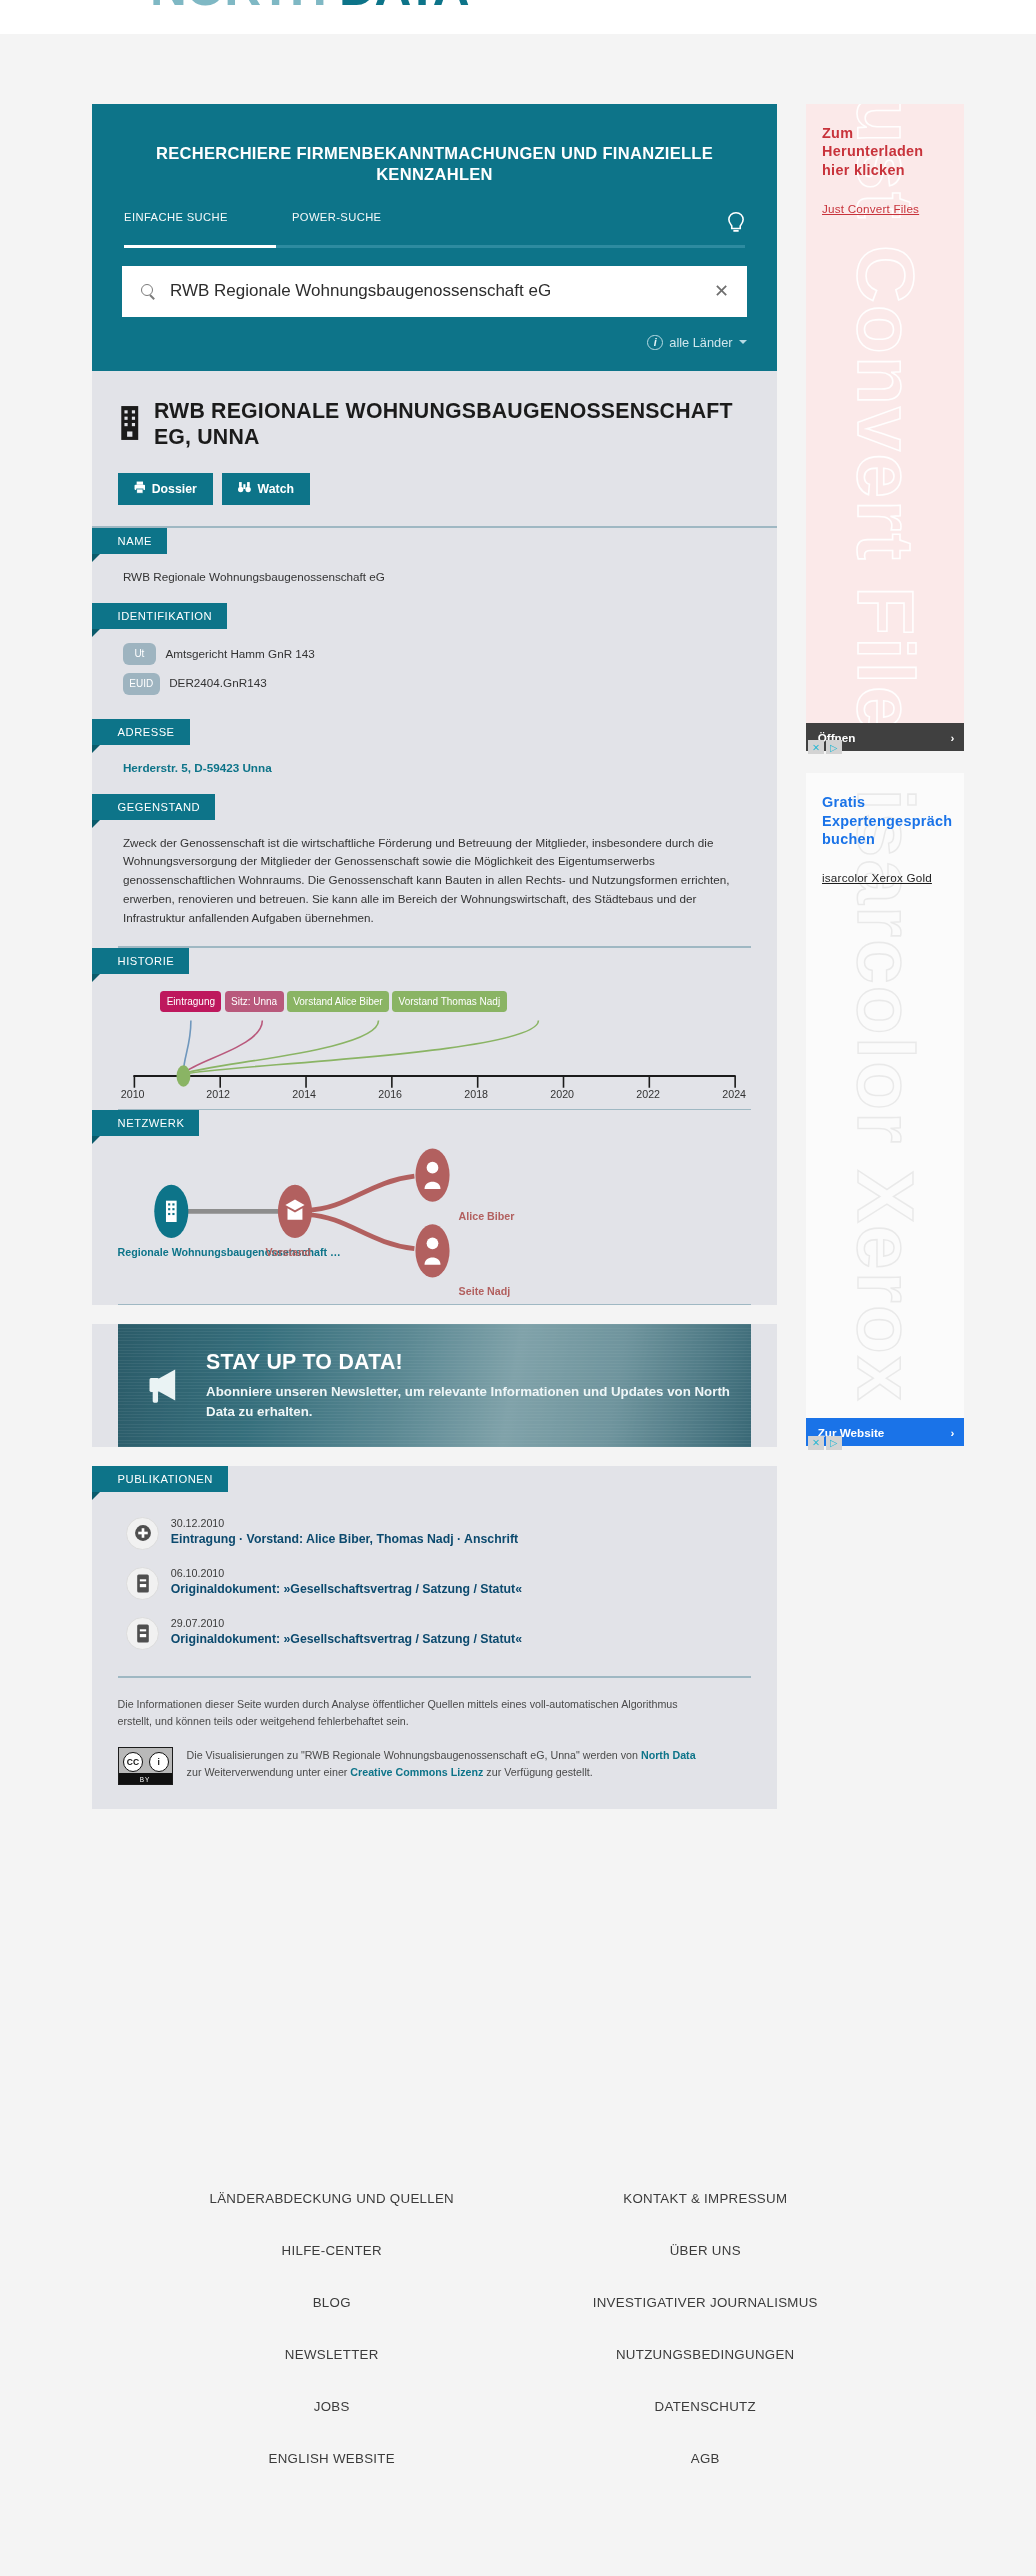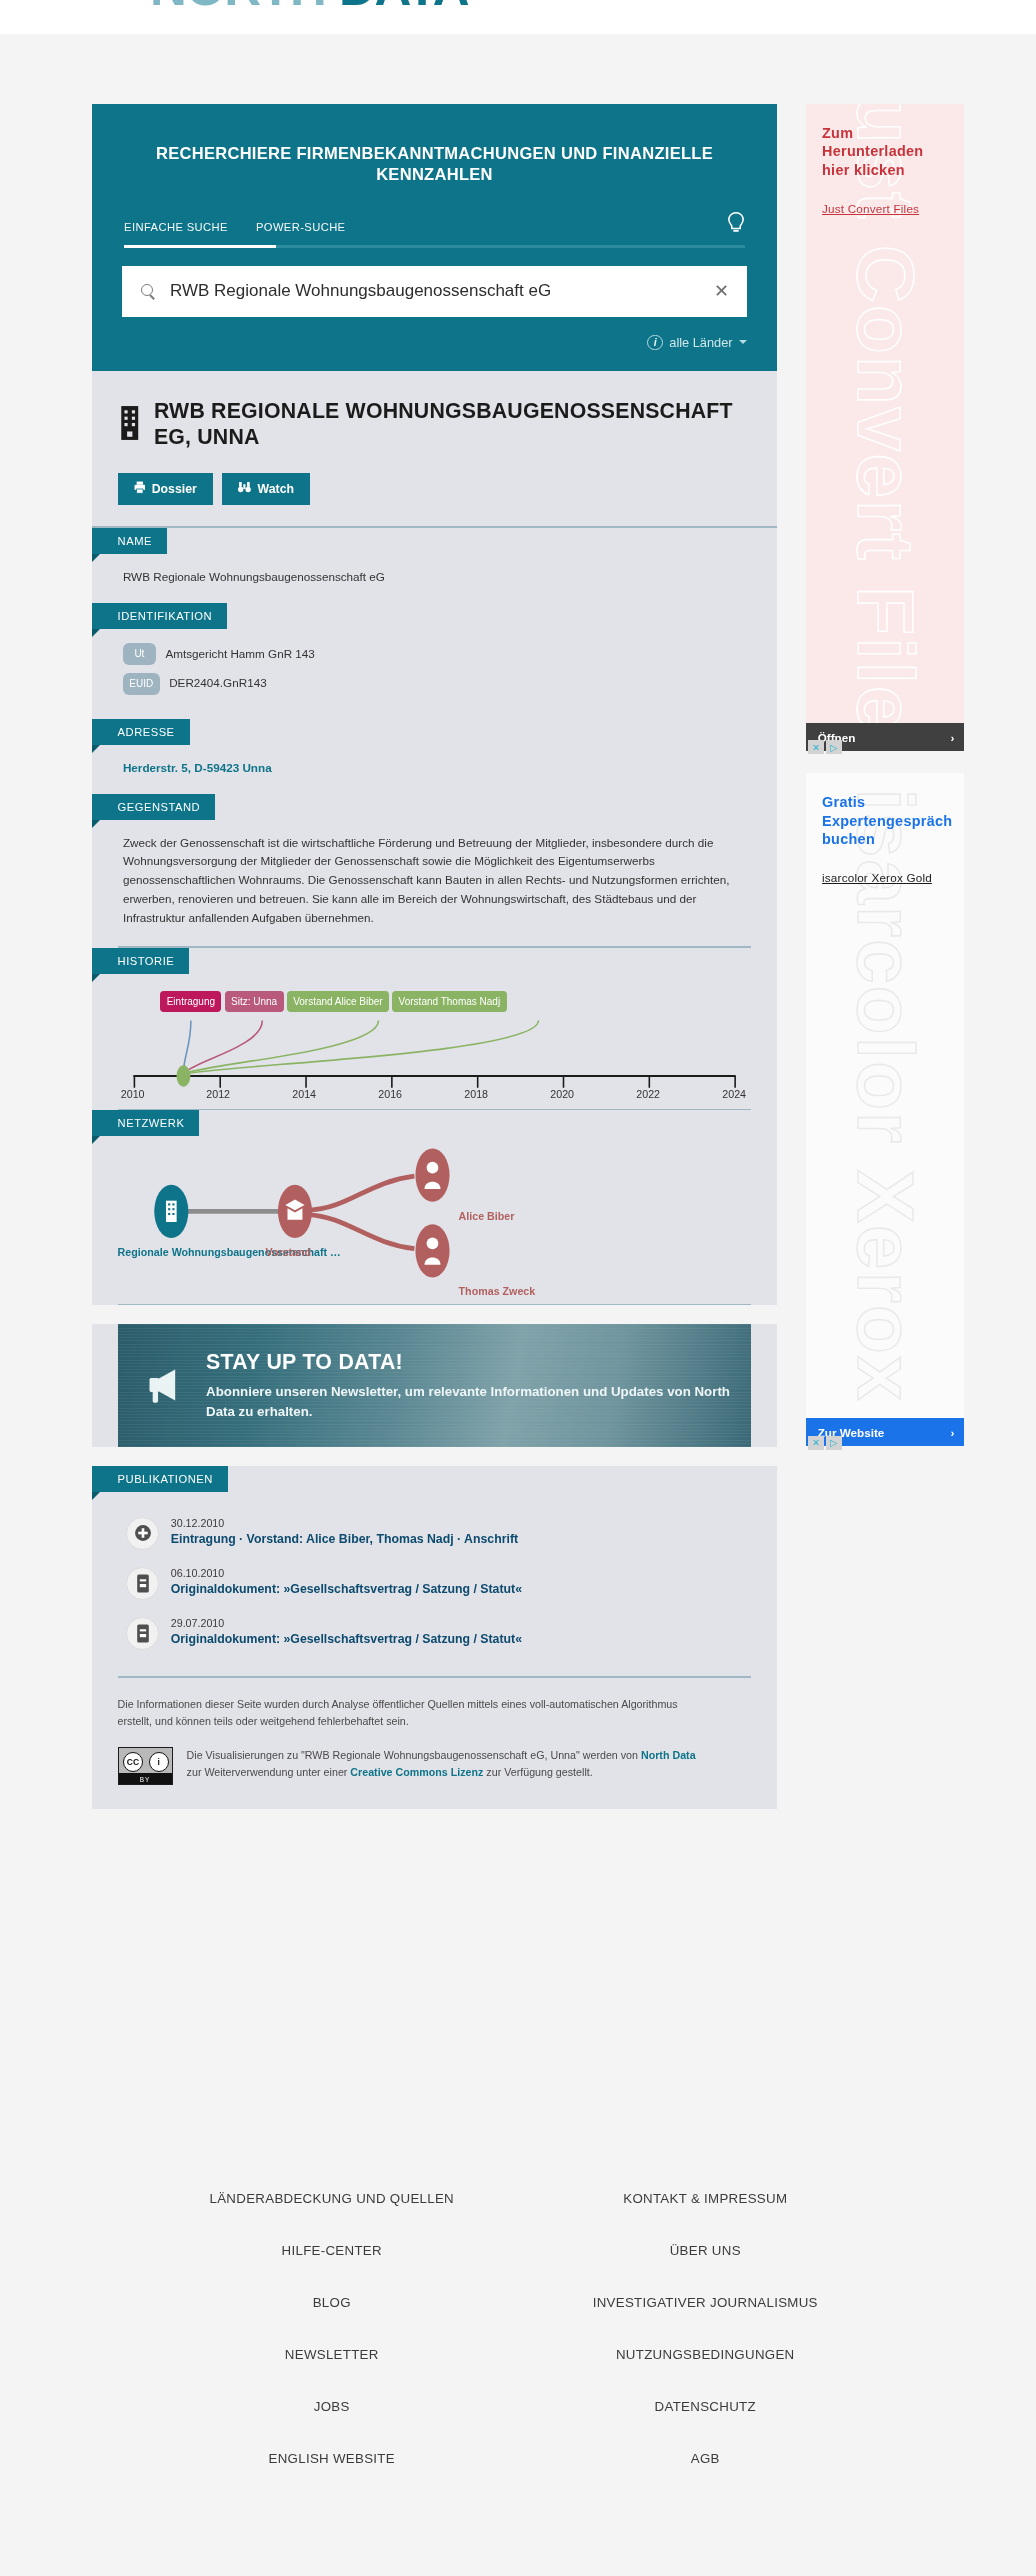--- a/index.html
+++ b/index.html
@@ -38,21 +38,21 @@
   }
 
   
   .hero { background: #0d7489; padding: 23.5px 30px 21.3px 30px; }
   .hero-title {
     color: #ffffff; text-align: center; font-size: 16.5px; font-weight: 700;
     letter-spacing: 0.3px; line-height: 1.33; text-transform: uppercase;
     padding: 15px 21.3px 24.5px 21.3px;
   }
   .tabs-row {
-    display: flex; align-items: flex-end; position: relative; padding: 0 2.1px;
+    display: flex; position: relative; padding: 0 2.1px; gap: 36px;
   }
   .tab {
     color: #ffffff; font-size: 11.2px; letter-spacing: 0.4px;
     padding: 0 0 11.7px 0; margin-right: 28px; cursor: pointer;
     text-transform: uppercase; opacity: .96;
   }
   .bulb {
     margin-left: auto; color: #ffffff; font-size: 18px; line-height: 1;
     padding-bottom: 7.5px; cursor: pointer;
   }
@@ -452,21 +452,21 @@
 
           <ellipse cx="590" cy="204" rx="32" ry="50" fill="#b2605f"></ellipse>
           <g fill="#ffffff">
             <circle cx="590" cy="190" r="11"></circle>
             <path d="M575 230 C575 212 605 212 605 230 Z"></path>
           </g>
         </svg>
         <div style="position:absolute;left:0;top:104px;width:235px;font-size:10.7px;font-weight:700;color:#0d7489;">Regionale Wohnungsbaugenossenschaft …</div>
         <div style="position:absolute;left:148px;top:104px;font-size:10.7px;font-weight:700;color:#b2605f;">Vorstand</div>
         <div style="position:absolute;left:341px;top:68px;font-size:10.7px;font-weight:700;color:#b2605f;">Alice Biber</div>
-        <div style="position:absolute;left:341px;top:143px;font-size:10.7px;font-weight:700;color:#b2605f;">Thomas Zweck</div>
+        <div style="position:absolute;left:341px;top:143px;font-size:10.7px;font-weight:700;color:#b2605f;">Seite Nadj</div>
       </div>
       <div class="sep"></div>
     </div>
 
     <div style="background:#e2e3e8;">
       <div class="news-banner">
         <div class="news-bg"></div>
         <div class="news-tint"></div>
         <div class="news-inner">
           <span class="megaphone">

